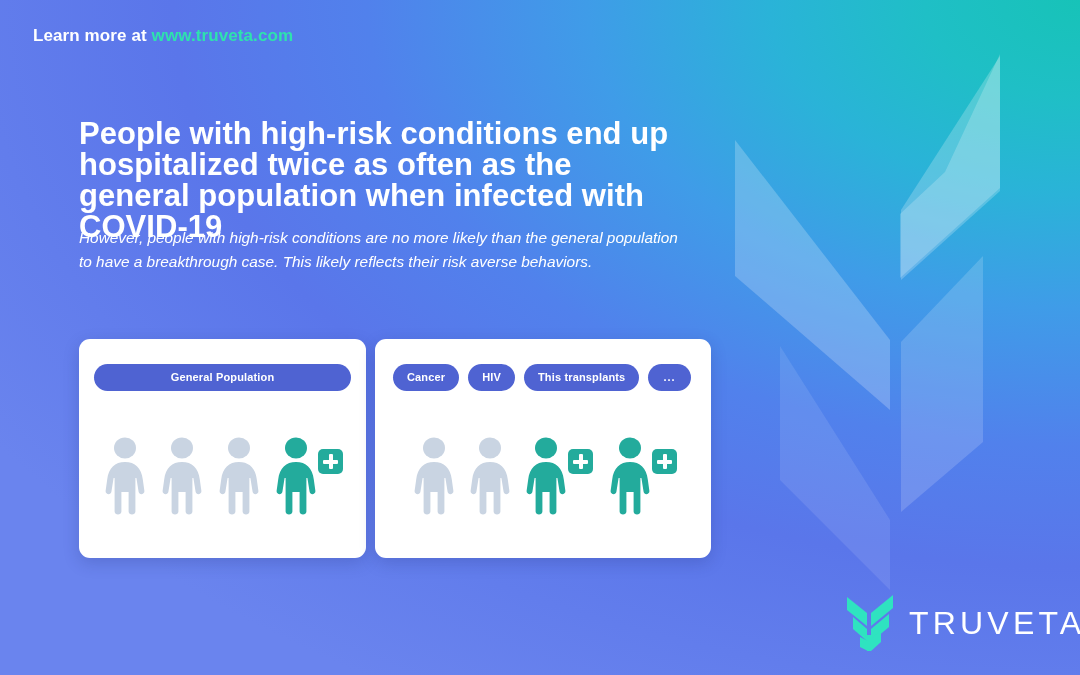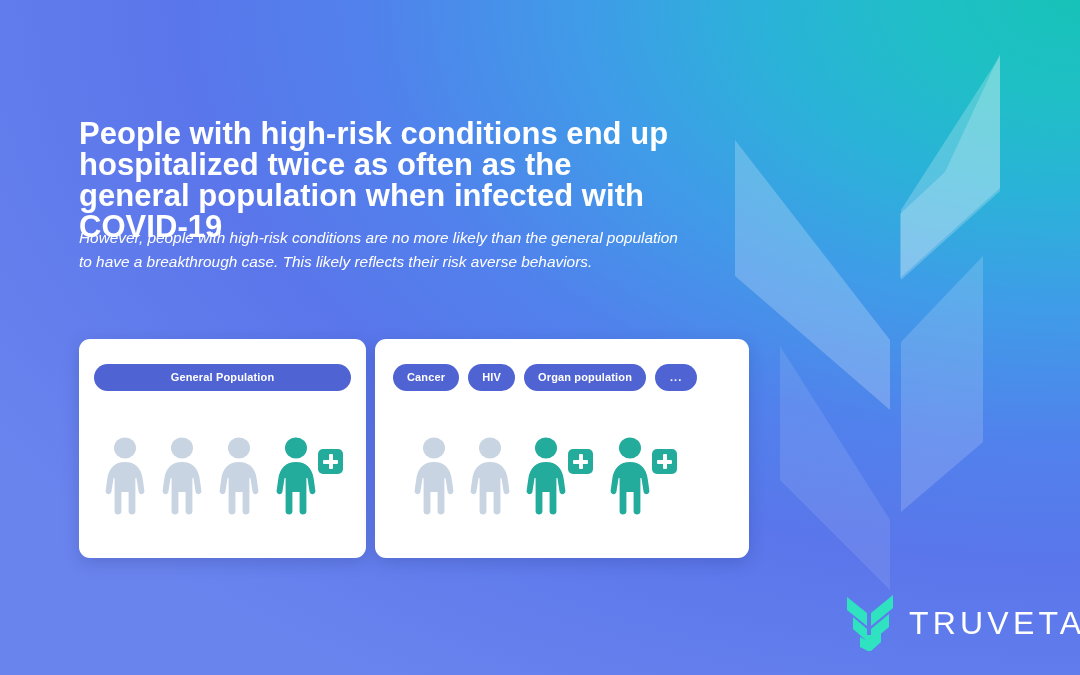--- a/index.html
+++ b/index.html
@@ -81,21 +81,21 @@
   }
 
   
   .card {
     position: absolute;
     background: #ffffff;
     border-radius: 11px;
     box-shadow: 0 5px 16px rgba(30, 45, 120, .22);
   }
   #card-general { left: 79px;  top: 339px; width: 287px; height: 219px; }
-  #card-highrisk { left: 375px; top: 339px; width: 374px; height: 219px; }
+  #card-highrisk { left: 375px; top: 339px; width: 336px; height: 219px; }
 
   .pill-row {
     position: absolute;
     top: 25px;
     left: 0;
     right: 0;
     display: flex;
     gap: 9px;
     padding: 0 15px;
     box-sizing: border-box;
@@ -189,20 +189,21 @@
         <polygon points="35,112 35,248 190,382 190,312 35,112" fill="#ffffff" opacity="0.0"></polygon>
         <polygon points="35,112 190,312 190,382 35,248" fill="#ffffff" opacity="0.22"></polygon>
         <polygon points="201,412 201,482 283,412 283,226 201,316" fill="#ffffff" opacity="0.0"></polygon>
         <polygon points="201,314 201,484 283,414 283,228" fill="#ffffff" opacity="0.16"></polygon>
         <polygon points="80,316 80,450 190,560 190,492 80,316" fill="#ffffff" opacity="0.0"></polygon>
         <polygon points="80,318 190,492 190,562 80,452" fill="#ffffff" opacity="0.10"></polygon>
       </g>
     </svg>
   </div>
 
+  <div class="learn-line"><span>Learn more at </span><span class="url">www.truveta.com</span></div>
 
   <div class="headline">People with high-risk conditions end up hospitalized twice as often as the general population when infected with COVID-19</div>
 
   <div class="body-copy">However, people with high-risk conditions are no more likely than the general population to have a breakthrough case. This likely reflects their risk averse behaviors.</div>
 
   <div class="card" id="card-general">
     <div class="pill-row">
       <div class="pill wide">General Population</div>
     </div>
     <div class="figure-row">
@@ -236,21 +237,21 @@
         <div class="badge"></div>
       </div>
 
     </div>
   </div>
 
   <div class="card" id="card-highrisk">
     <div class="pill-row">
       <div class="pill">Cancer</div>
       <div class="pill">HIV</div>
-      <div class="pill">Organ population</div>
+      <div class="pill">This transplants</div>
       <div class="pill ellipsis">...</div>
     </div>
     <div class="figure-row">
 
       <div class="figure">
         <svg viewBox="0 0 44 78" xmlns="http://www.w3.org/2000/svg">
           <ellipse cx="22" cy="11" rx="11" ry="10.5" fill="#c9d4e2"></ellipse>
           <path d="M22 25 C12 25 5.5 31 4.2 42.5 L2.6 54 C2.3 57.6 7.8 58.4 8.4 54.8 L10.6 41 L11.6 41 L11.6 74.6 C11.6 78.4 18.4 78.4 18.4 74.6 L18.4 55 L25.6 55 L25.6 74.6 C25.6 78.4 32.4 78.4 32.4 74.6 L32.4 41 L33.4 41 L35.6 54.8 C36.2 58.4 41.7 57.6 41.4 54 L39.8 42.5 C38.5 31 32 25 22 25 Z" fill="#c9d4e2"></path>
         </svg>
       </div>

